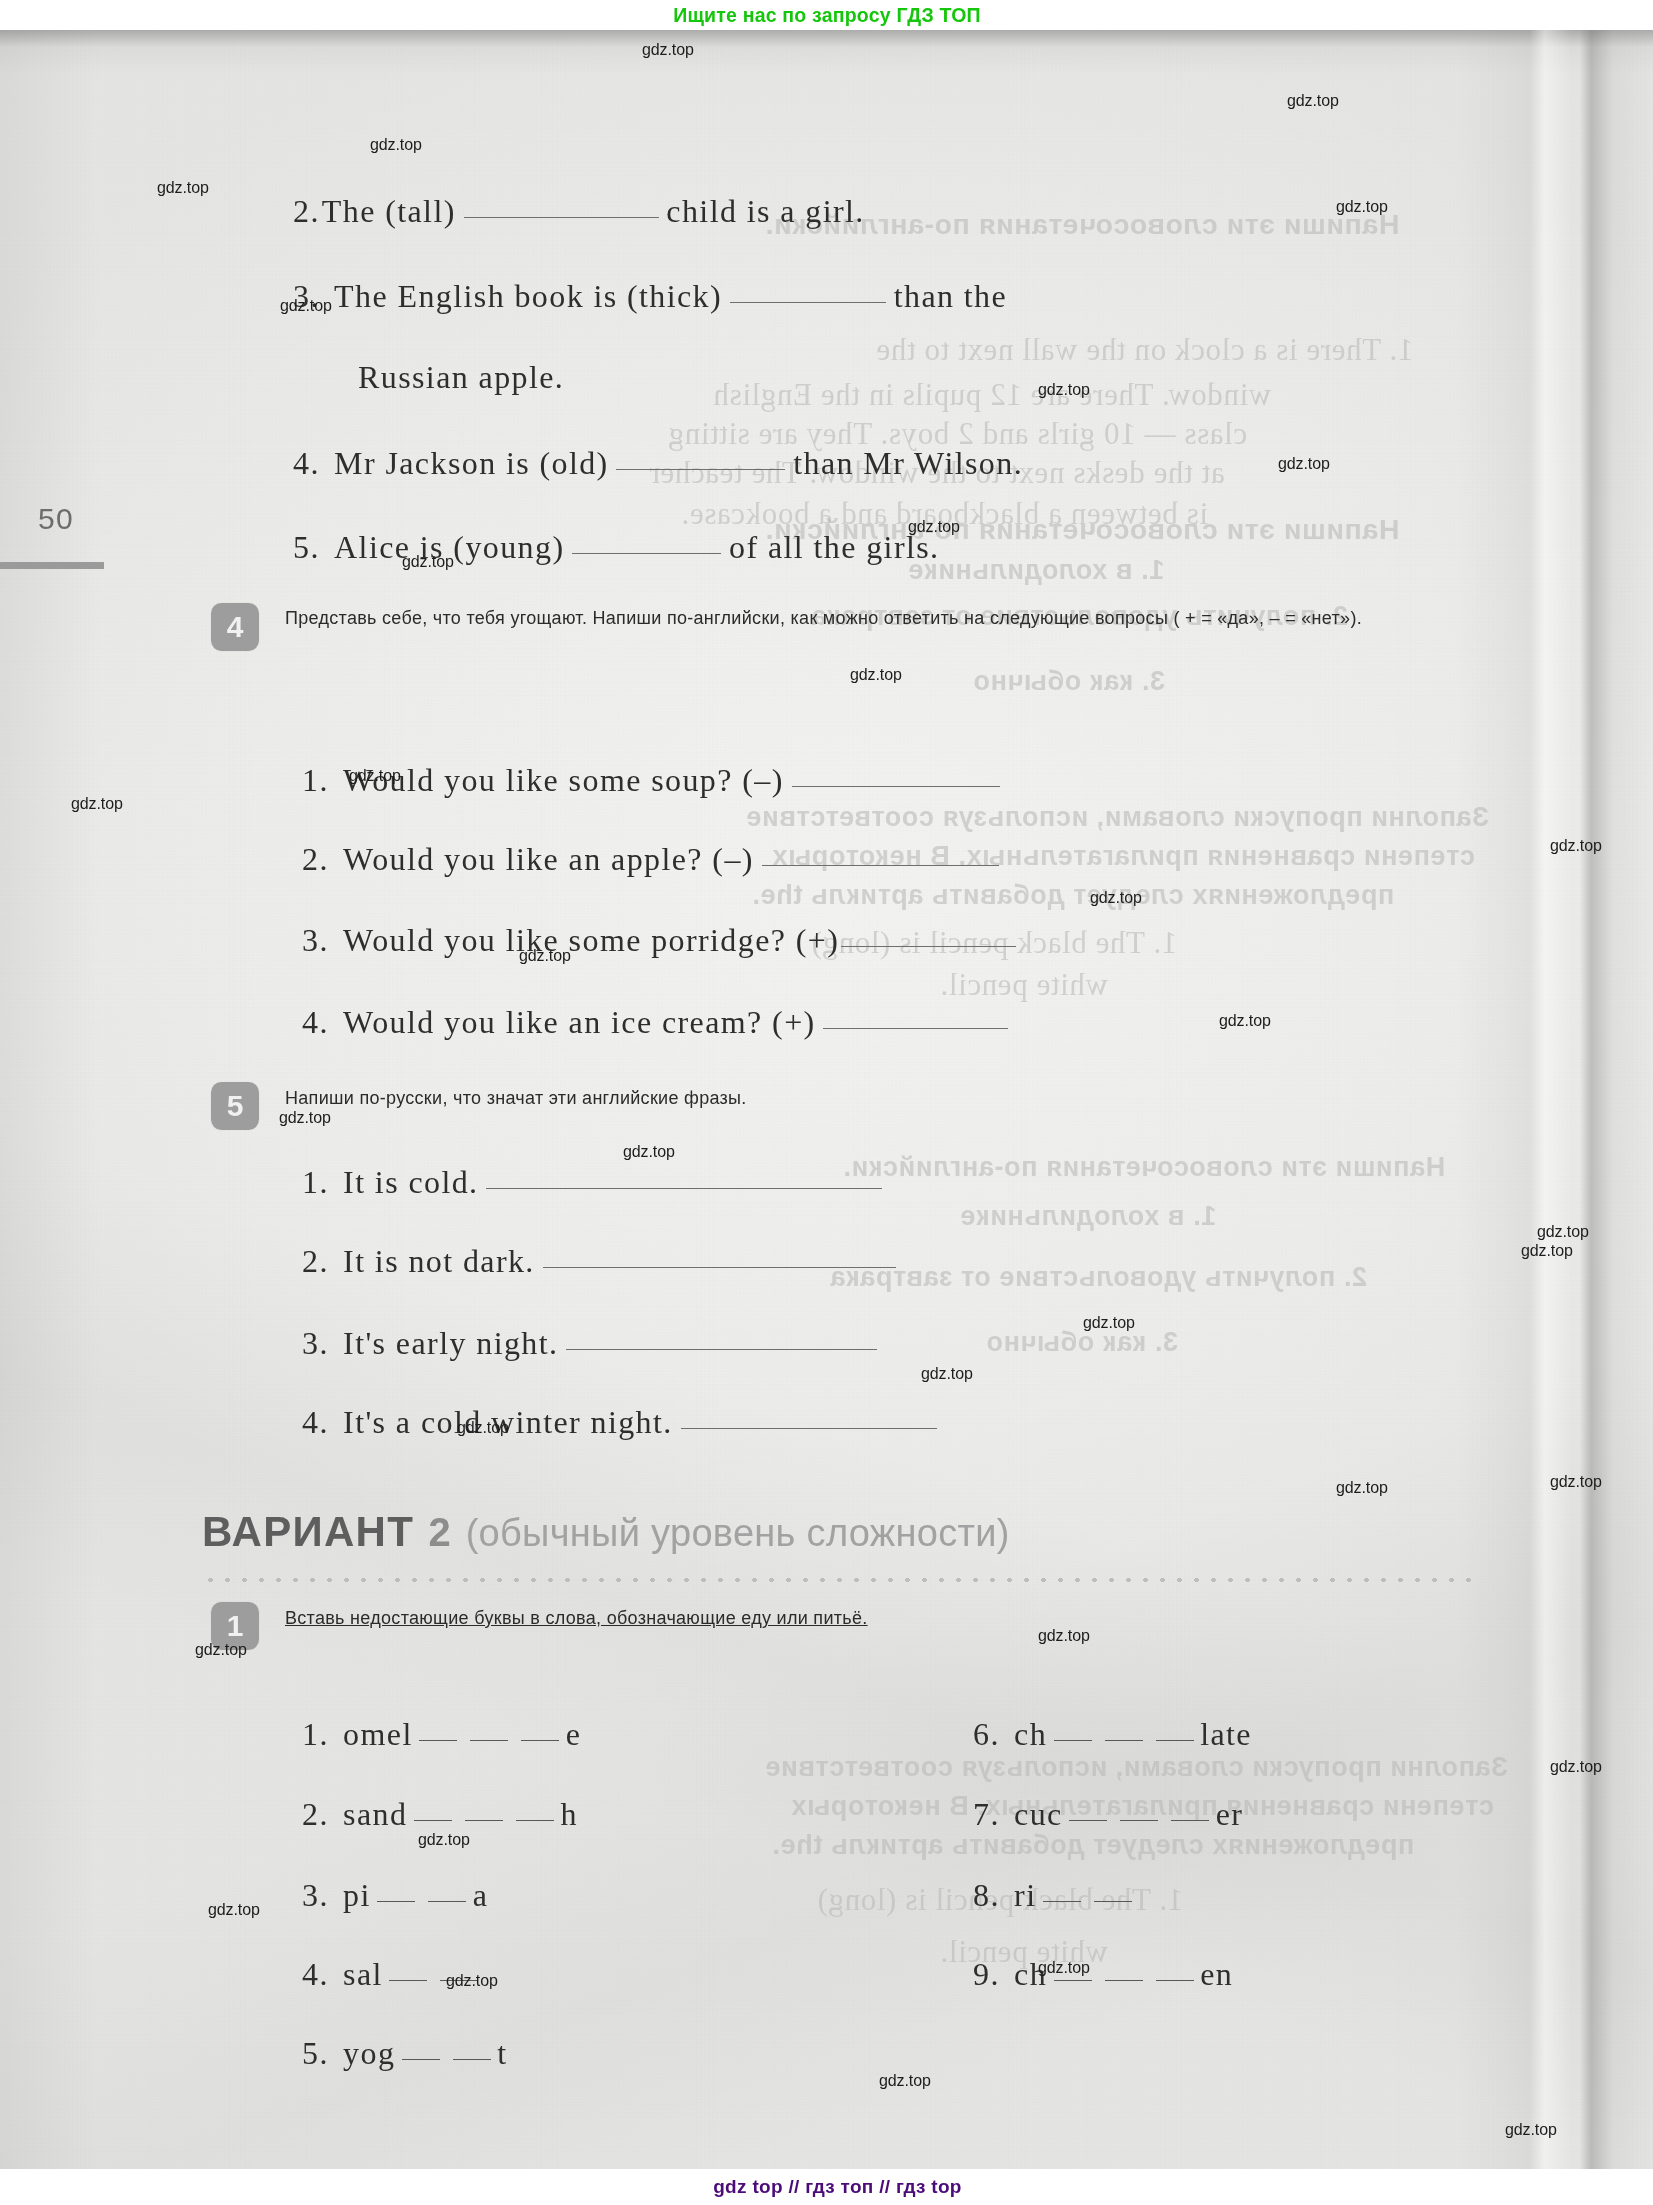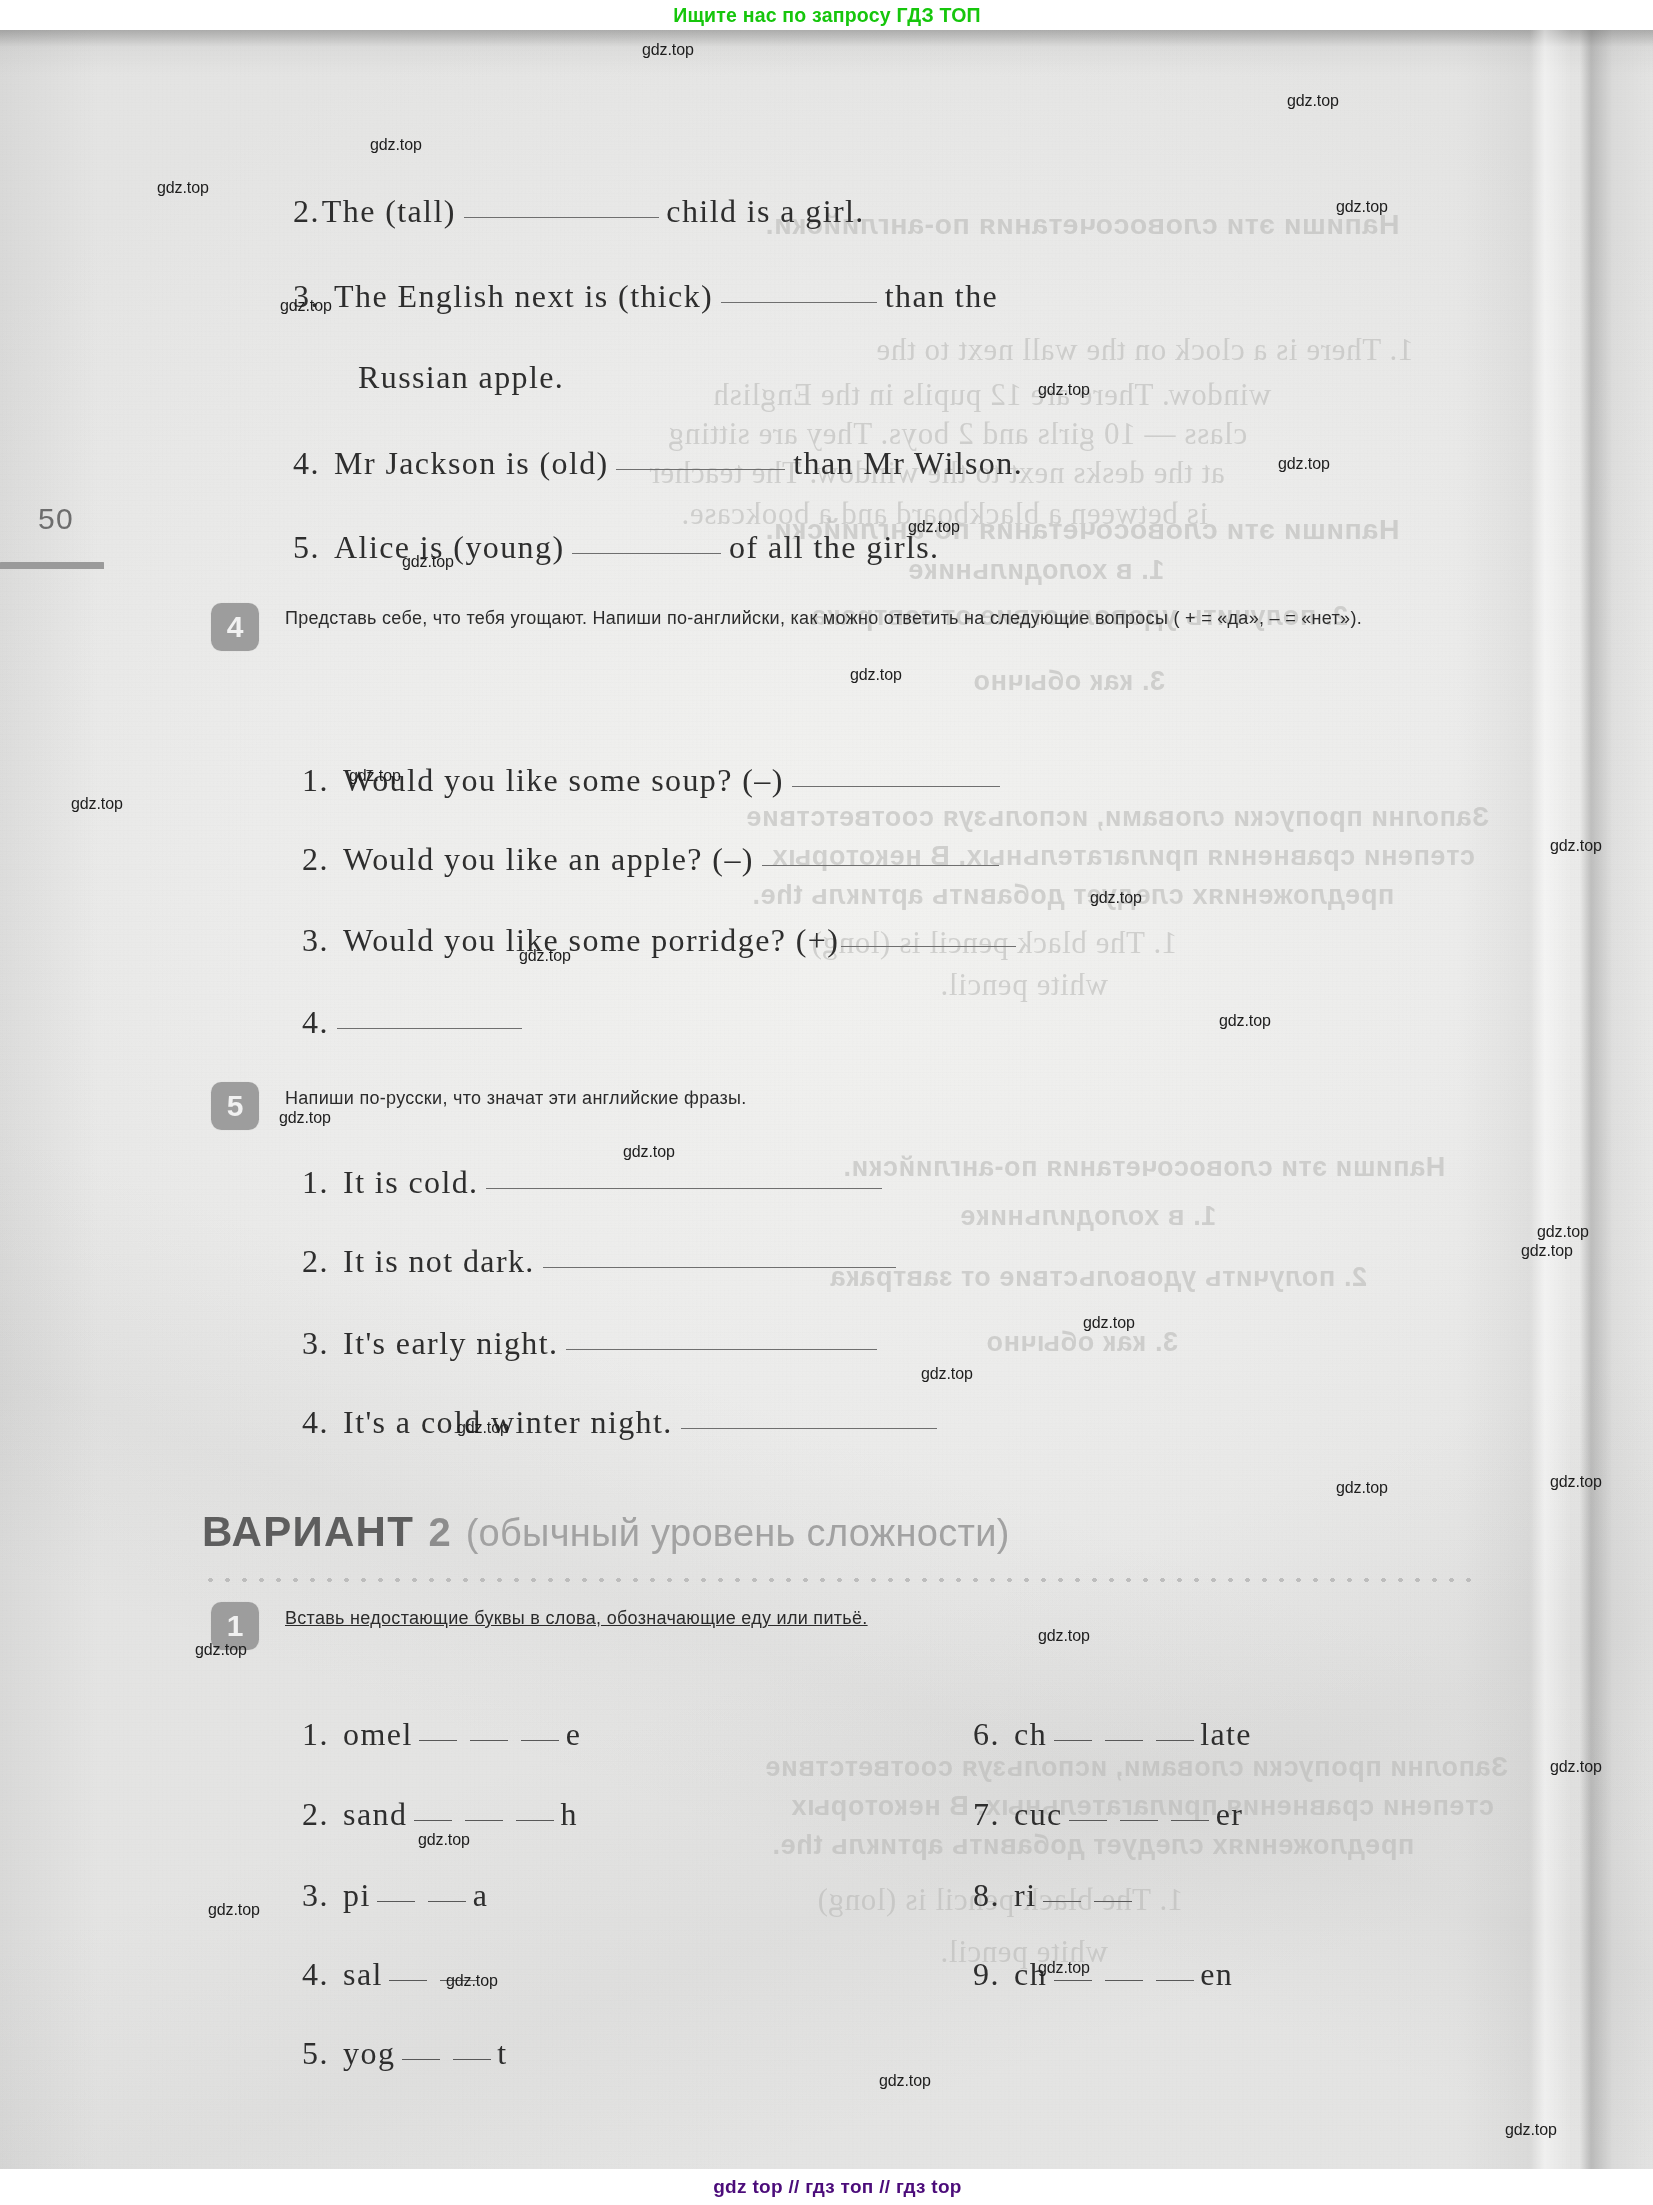--- a/index.html
+++ b/index.html
@@ -279,21 +279,21 @@
 
     <div class="row serif" style="left:293px; top:163px;">
       <span>2.</span>
       <span style="margin-left:2px">The (tall)</span>
       <span class="blank" style="width:195px"></span>
       <span>child is a girl.</span>
     </div>
 
     <div class="row serif" style="left:293px; top:248px;">
       <span>3.</span>
-      <span style="margin-left:14.3px">The English next is (thick)</span>
+      <span style="margin-left:14.3px">The English book is (thick)</span>
       <span class="blank" style="width:156px"></span>
       <span>than the</span>
     </div>
     <div class="row serif" style="left:358px; top:329px;">
       <span>Russian apple.</span>
     </div>
 
     <div class="row serif" style="left:293px; top:415px;">
       <span>4.</span>
       <span style="margin-left:14.3px">Mr Jackson is (old)</span>
@@ -323,20 +323,21 @@
       <span style="margin-left:14.3px">Would you like an apple? (–)</span>
       <span class="blank" style="width:237px"></span>
     </div>
     <div class="row serif" style="left:302px; top:892px;">
       <span>3.</span>
       <span style="margin-left:14.3px">Would you like some porridge? (+)</span>
       <span class="blank" style="width:175px; margin-left:1.3px"></span>
     </div>
     <div class="row serif" style="left:302px; top:974px;">
       <span>4.</span>
+      <span style="margin-left:14.3px">Would you like an ice cream? (+)</span>
       <span class="blank" style="width:185px"></span>
     </div>
 
     <div class="badge" style="left:211px; top:1052px;">
       <span>5</span>
     </div>
     <div class="sans-ru" style="position:absolute; left:285px; top:1057px; width:1192px; line-height:1.30;">Напиши по-русски, что значат эти английские фразы.</div>
 
     <div class="row serif" style="left:302px; top:1134px;">
       <span>1.</span>

